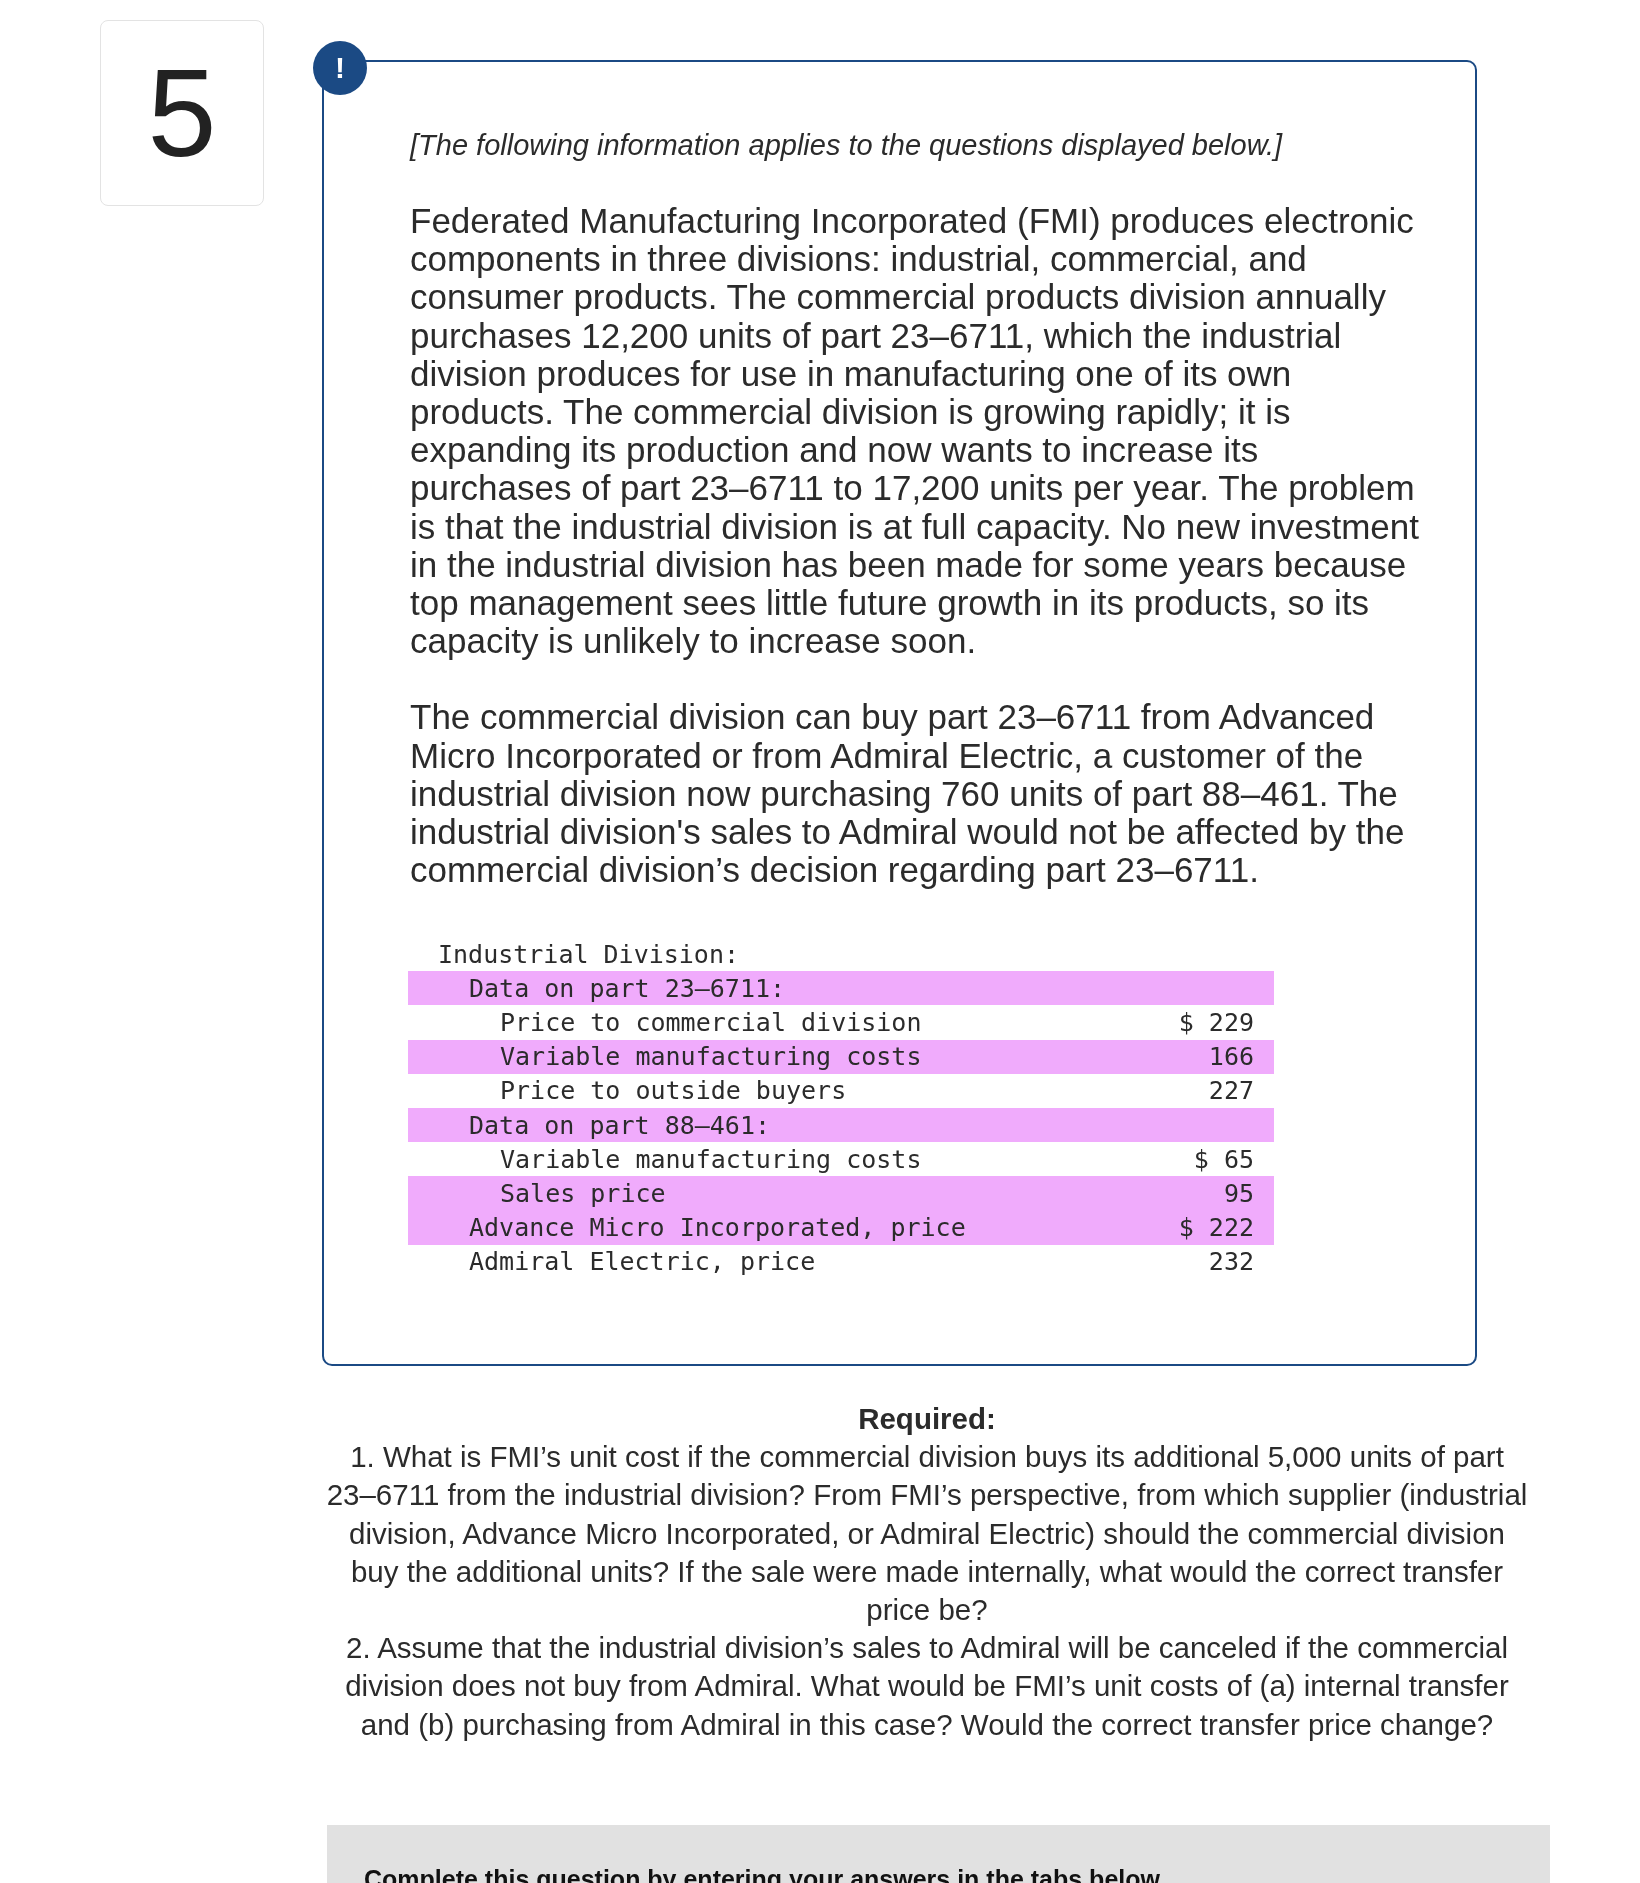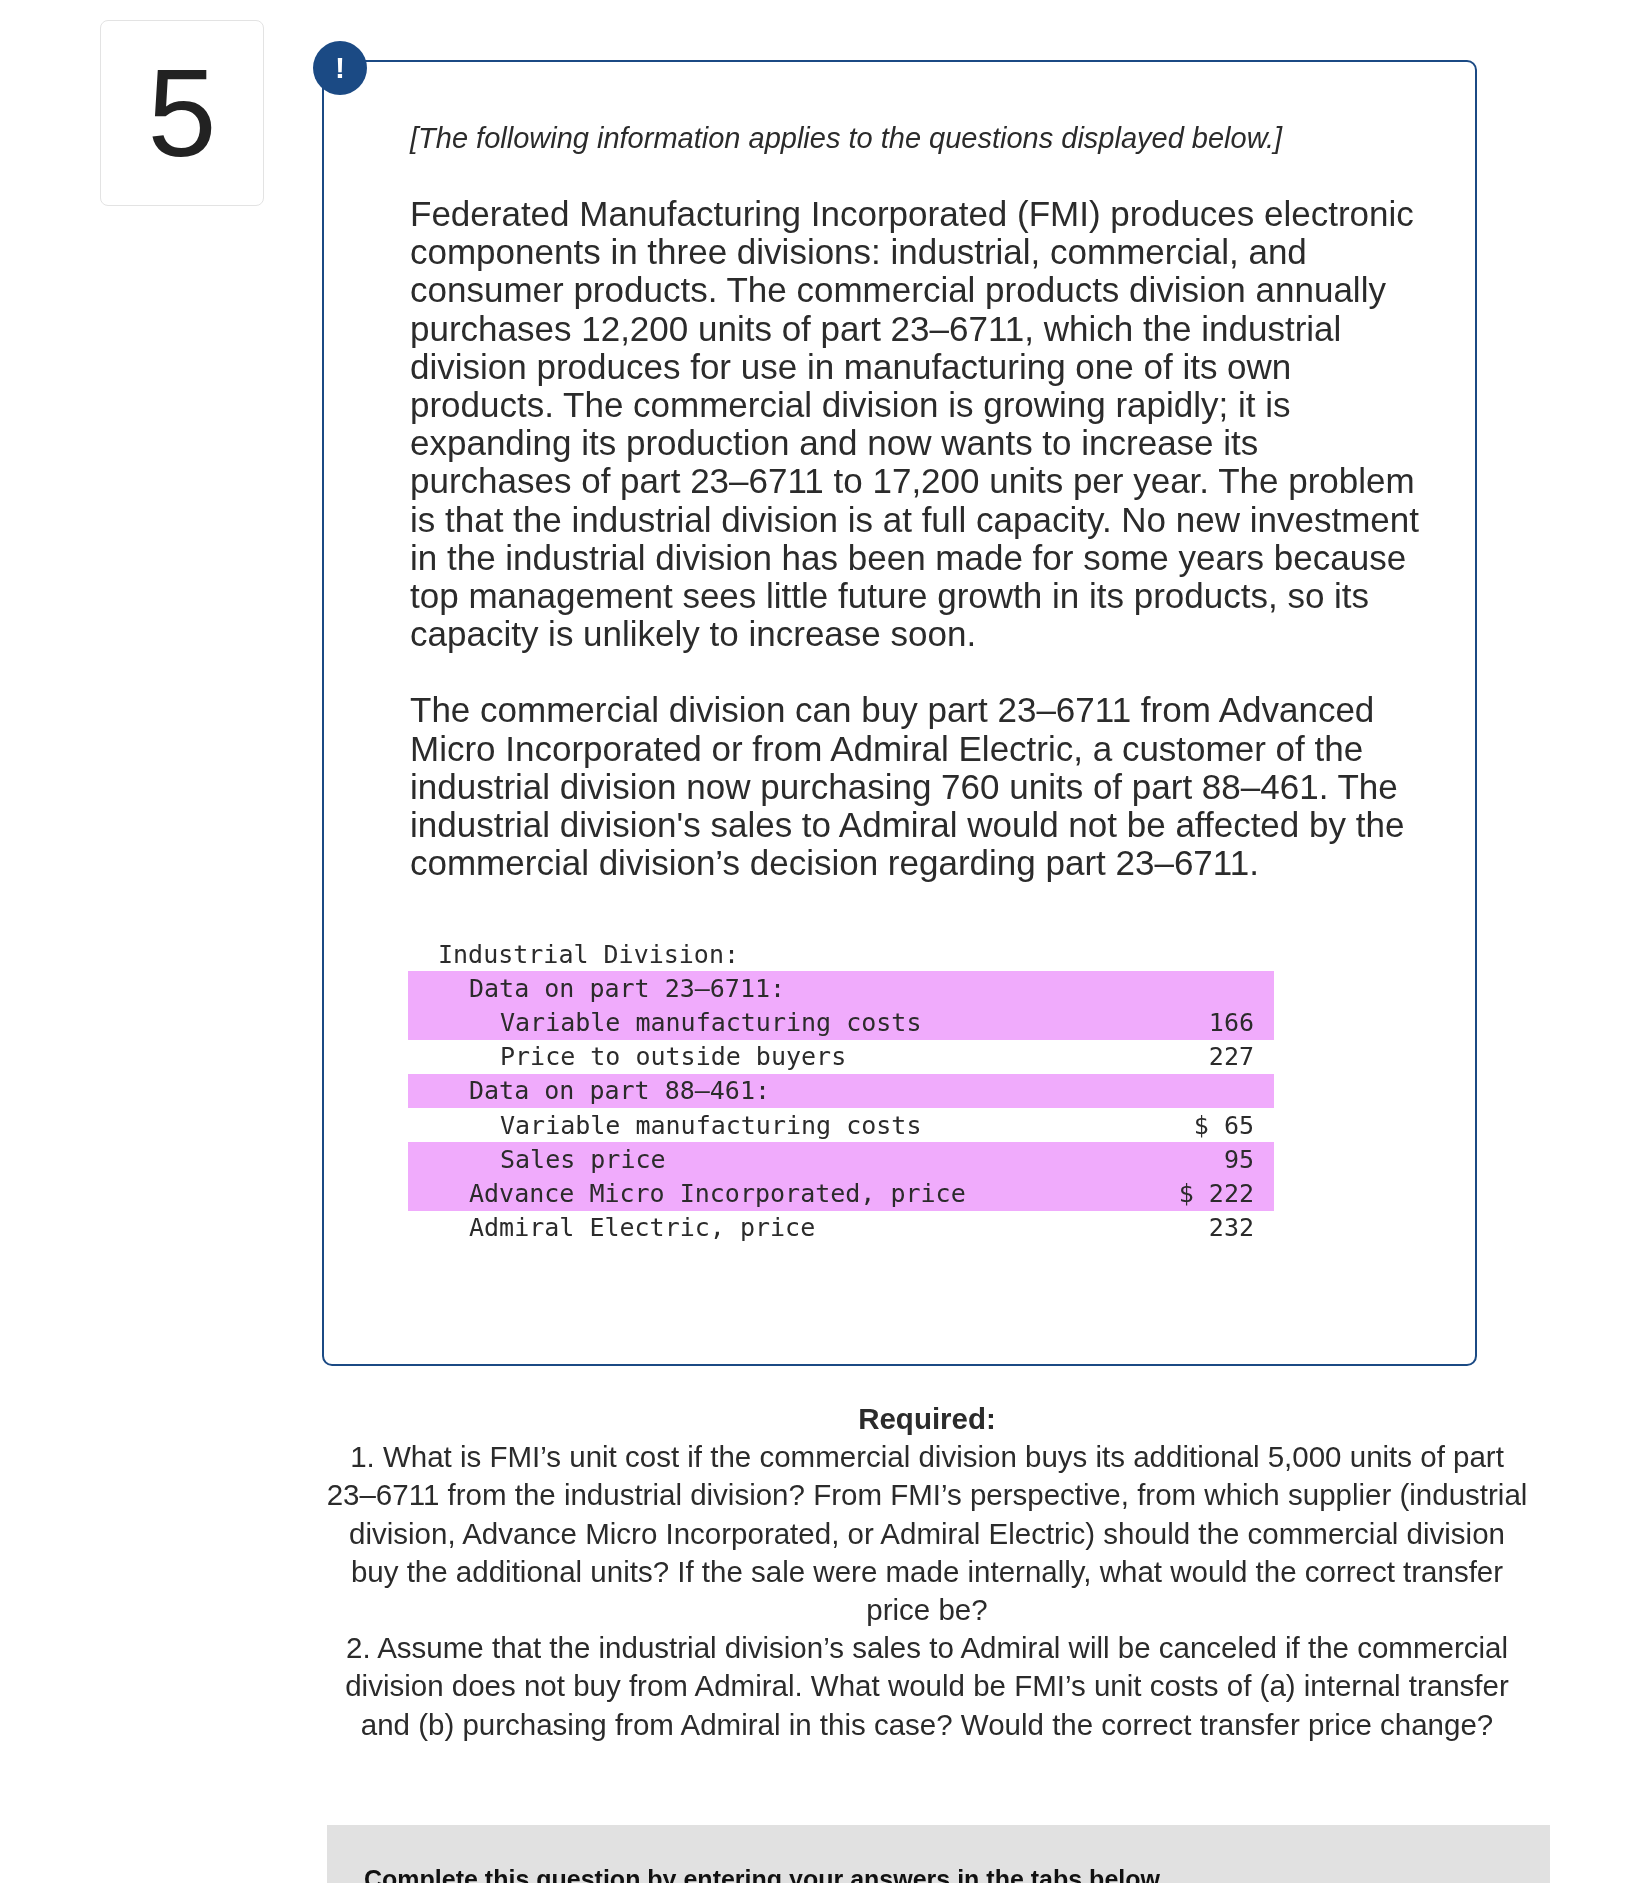--- a/index.html
+++ b/index.html
@@ -9,21 +9,21 @@
           border:1px solid #e3e3e3; border-radius:8px; box-sizing:border-box;
           display:flex; align-items:center; justify-content:center;
           font-size:124px; color:#222; font-weight:normal; line-height:1; }
   .card { position:absolute; left:322px; top:60px; width:1155px; height:1306px;
           border:2px solid #1b4a84; border-radius:10px; box-sizing:border-box; background:#fff; }
   .alert { position:absolute; left:313px; top:41px; width:54px; height:54px; border-radius:50%;
            background:#1b4a84; color:#fff; font-weight:bold; font-size:30px;
            display:flex; align-items:center; justify-content:center; z-index:2; }
   .card-inner { position:absolute; left:86px; top:50px; width:1010px; }
   .req-title { font-size:29px; font-weight:bold; color:#1b4a84; margin:0 0 24px 0; }
-  .applies { font-size:29px; font-style:italic; color:#2b2b2b; margin:10px 0 40px 0; }
+  .applies { font-size:29px; font-style:italic; color:#2b2b2b; margin:17px 0 40px 0; }
   .para { font-size:35px; line-height:38.2px; color:#2b2b2b; margin:0 0 38px 0; }
   .tbl { position:absolute; left:84px; top:875px; width:866px;
          font-family:"DejaVu Sans Mono","Liberation Mono", monospace; font-size:25px; color:#2b2b2b; }
   .row { height:34.2px; display:flex; align-items:center; justify-content:space-between; }
   .row.shade { background:#f0abfc; }
   .row .lbl { white-space:pre; }
   .row .val { white-space:pre; padding-right:20px; text-align:right; min-width:100px; }
   .ind0 { padding-left:30px; } .ind1 { padding-left:61px; } .ind2 { padding-left:92px; }
   .required { position:absolute; left:322px; top:1400px; width:1210px; font-size:29.5px; line-height:38.2px; color:#2b2b2b;text-align:center; }
   .required .rh { font-weight:bold; }
@@ -45,20 +45,24 @@
   </div>
 
   <div class="tbl">
     <div class="row ind0">
         <span class="lbl">Industrial Division:</span>
         <span class="val"></span>
       </div>
     <div class="row shade ind1">
         <span class="lbl">Data on part 23–6711:</span>
         <span class="val"></span>
+      </div>
+    <div class="row ind2">
+        <span class="lbl">Price to commercial division</span>
+        <span class="val">$ 229</span>
       </div>
     <div class="row shade ind2">
         <span class="lbl">Variable manufacturing costs</span>
         <span class="val">166</span>
       </div>
     <div class="row ind2">
         <span class="lbl">Price to outside buyers</span>
         <span class="val">227</span>
       </div>
     <div class="row shade ind1">

